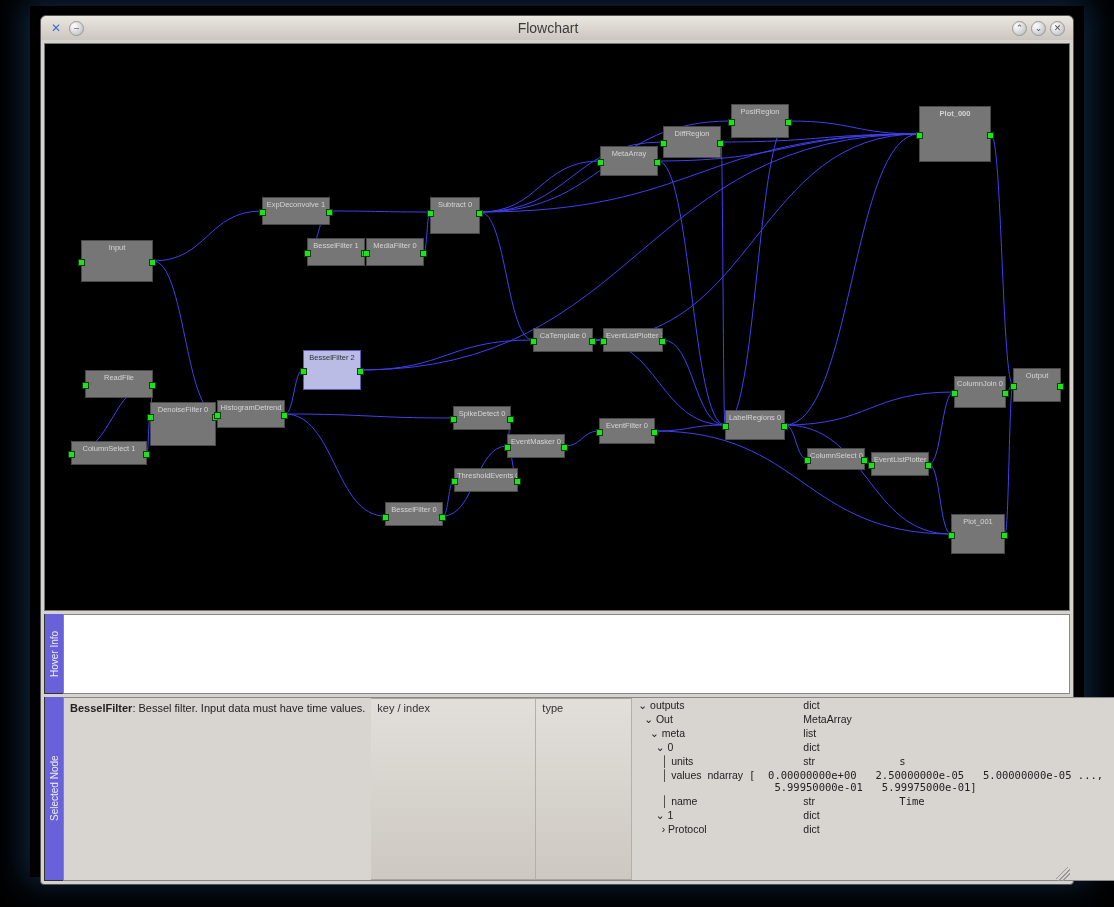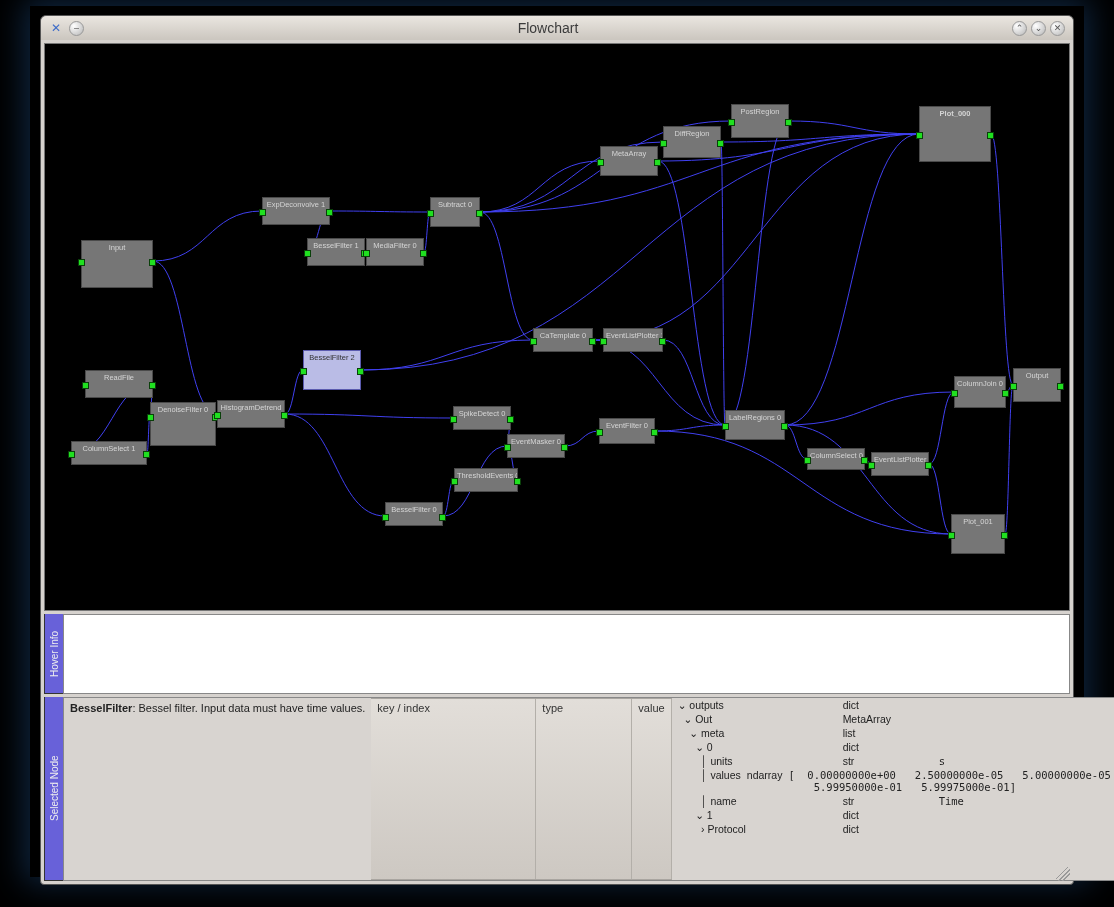--- a/index.html
+++ b/index.html
@@ -271,21 +271,21 @@
         <path d="M 740 381 C 807 381 807 90 874 90"></path>
         <path d="M 740 381 C 823 381 823 490 906 490"></path>
         <path d="M 820 415 C 823 415 823 420 826 420"></path>
         <path d="M 884 420 C 896.5 420 896.5 348 909 348"></path>
         <path d="M 884 420 C 895 420 895 490 906 490"></path>
         <path d="M 961 348 C 964.5 348 964.5 341 968 341"></path>
         <path d="M 946 90 C 957 90 957 341 968 341"></path>
         <path d="M 960 490 C 964 490 964 341 968 341"></path>
       </svg>
     <div id="nodes-layer">
-        <div class="node" style="left: 36px; top: 196px; width: 72px; height: 48px;">
+        <div class="node" style="left: 36px; top: 196px; width: 72px; height: 42px;">
           <div class="node-title">Input</div>
           <div class="port" style="left: -4px; top: 18px;"></div>
           <div class="port" style="right: -4px; top: 18px;"></div>
         </div>
         <div class="node" style="left: 40px; top: 326px; width: 68px; height: 28px;">
           <div class="node-title">ReadFile</div>
           <div class="port" style="left: -4px; top: 11px;"></div>
           <div class="port" style="right: -4px; top: 11px;"></div>
         </div>
         <div class="node" style="left: 26px; top: 397px; width: 76px; height: 24px;">
@@ -321,21 +321,21 @@
         <div class="node selected" style="left: 258px; top: 306px; width: 58px; height: 40px;">
           <div class="node-title">BesselFilter 2</div>
           <div class="port" style="left: -4px; top: 17px;"></div>
           <div class="port" style="right: -4px; top: 17px;"></div>
         </div>
         <div class="node" style="left: 340px; top: 458px; width: 58px; height: 24px;">
           <div class="node-title">BesselFilter 0</div>
           <div class="port" style="left: -4px; top: 11px;"></div>
           <div class="port" style="right: -4px; top: 11px;"></div>
         </div>
-        <div class="node" style="left: 385px; top: 153px; width: 50px; height: 30px;">
+        <div class="node" style="left: 385px; top: 153px; width: 50px; height: 37px;">
           <div class="node-title">Subtract 0</div>
           <div class="port" style="left: -4px; top: 12px;"></div>
           <div class="port" style="right: -4px; top: 12px;"></div>
         </div>
         <div class="node" style="left: 408px; top: 362px; width: 58px; height: 24px;">
           <div class="node-title">SpikeDetect 0</div>
           <div class="port" style="left: -4px; top: 9px;"></div>
           <div class="port" style="right: -4px; top: 9px;"></div>
         </div>
         <div class="node" style="left: 409px; top: 424px; width: 64px; height: 24px;">
@@ -423,21 +423,20 @@
 
   <div class="selected-panel">
     <div class="vtab">Selected Node</div>
     <div class="selected-content">
       <div class="sel-desc">
         <b>BesselFilter</b><span>: Bessel filter. Input data must have time values.</span>
       </div>
       <div class="tree-header">
         <div class="col key">key / index</div>
         <div class="col type">type</div>
-        <div class="col value">value</div>
       </div>
       <div class="tree-body">
         <div id="tree-rows">
             <div class="tree-row">
               <div class="c key">⌄ outputs</div>
               <div class="c type">dict</div>
               <div class="c value"></div>
             </div>
             <div class="tree-row">
               <div class="c key">  ⌄ Out</div>

